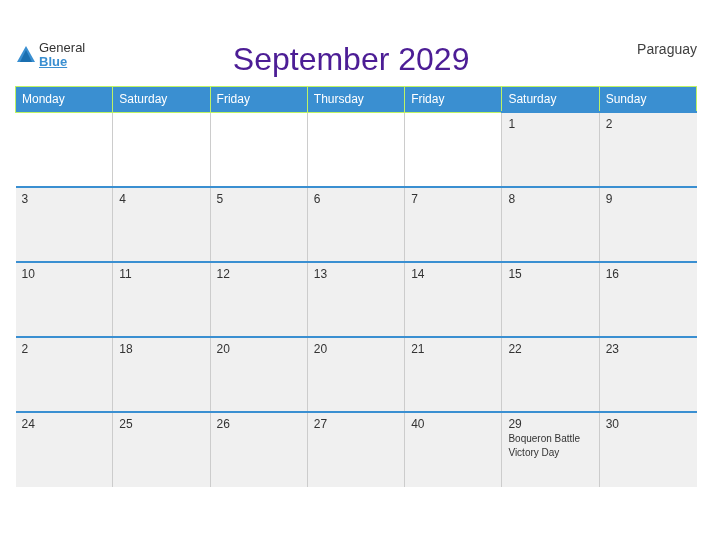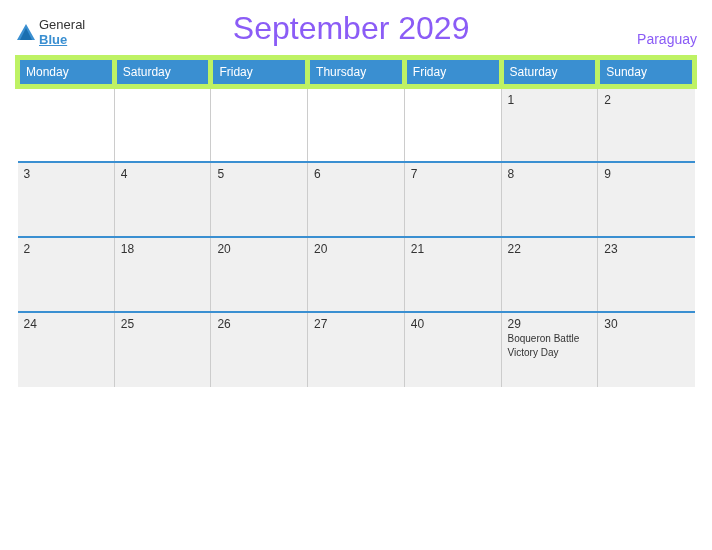--- a/index.html
+++ b/index.html
@@ -11,24 +11,25 @@
       overflow: hidden;
     }
     .page {
       width: 712px;
       height: 550px;
       background: #fff;
       padding: 10px 15px;
     }
     .header {
       display: flex;
-      align-items: flex-end;
+      align-items: flex-start;
       justify-content: space-between;
       margin-bottom: 8px;
       position: relative;
+      margin-top: 31px;
     }
     .logo {
       display: flex;
       align-items: center;
       font-size: 13px;
     }
     .logo-text {
       display: flex;
       flex-direction: column;
       line-height: 1.1;
@@ -44,45 +45,45 @@
       font-weight: bold;
       text-decoration: underline;
     }
     .logo-icon {
       width: 22px;
       height: 22px;
       margin-right: 2px;
     }
     .title {
       font-size: 32px;
-      color: #8b5cf6;
+      color: #4c1d95;
       font-weight: normal;
       text-align: center;
       flex: 1;
     }
     .country {
       font-size: 14px;
-      color: #8b5cf6;
+      color: #404040;
       text-align: right;
       min-width: 80px;
     }
     .calendar {
       width: 100%;
       border-collapse: collapse;
     }
     .calendar thead tr {
       background: #3a8fd1;
     }
     .calendar thead th {
       color: #fff;
       font-size: 12px;
       font-weight: normal;
       padding: 5px 6px;
       text-align: left;
-      border: 5px solid #bef264;
+      border: 1px solid #bef264;
       width: calc(100% / 7);
     }
     .calendar tbody tr {
       background: #f0f0f0;
       height: 75px;
       vertical-align: top;
     }
     .calendar tbody tr:nth-child(odd) {
       background: #f0f0f0;
     }
@@ -178,20 +179,43 @@
           </td>
           <td>
             <span class="day-num">8</span>
           </td>
           <td>
             <span class="day-num">9</span>
           </td>
         </tr>
         <tr>
           <td>
+            <span class="day-num">10</span>
+          </td>
+          <td>
+            <span class="day-num">11</span>
+          </td>
+          <td>
+            <span class="day-num">12</span>
+          </td>
+          <td>
+            <span class="day-num">13</span>
+          </td>
+          <td>
+            <span class="day-num">14</span>
+          </td>
+          <td>
+            <span class="day-num">15</span>
+          </td>
+          <td>
+            <span class="day-num">16</span>
+          </td>
+        </tr>
+        <tr>
+          <td>
             <span class="day-num">2</span>
           </td>
           <td>
             <span class="day-num">18</span>
           </td>
           <td>
             <span class="day-num">20</span>
           </td>
           <td>
             <span class="day-num">20</span>

